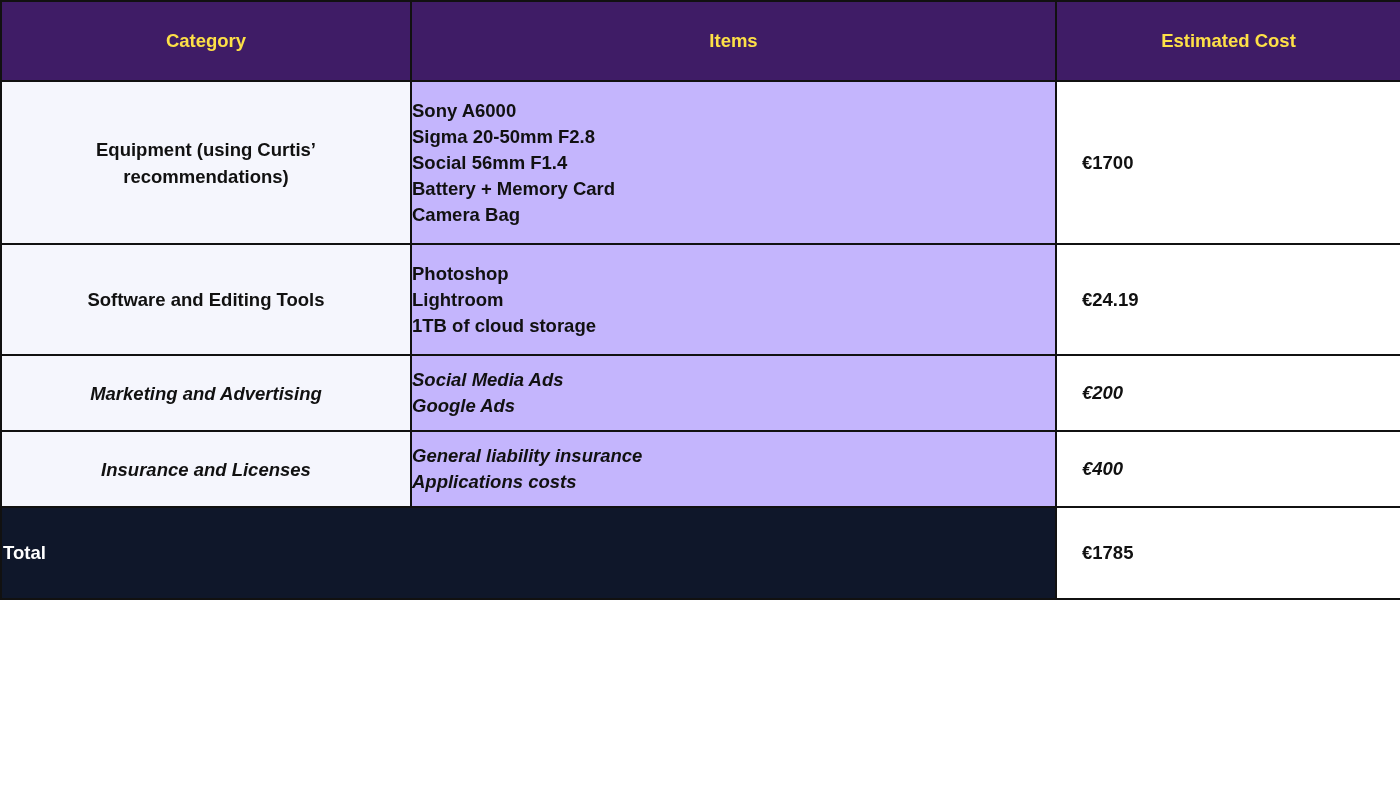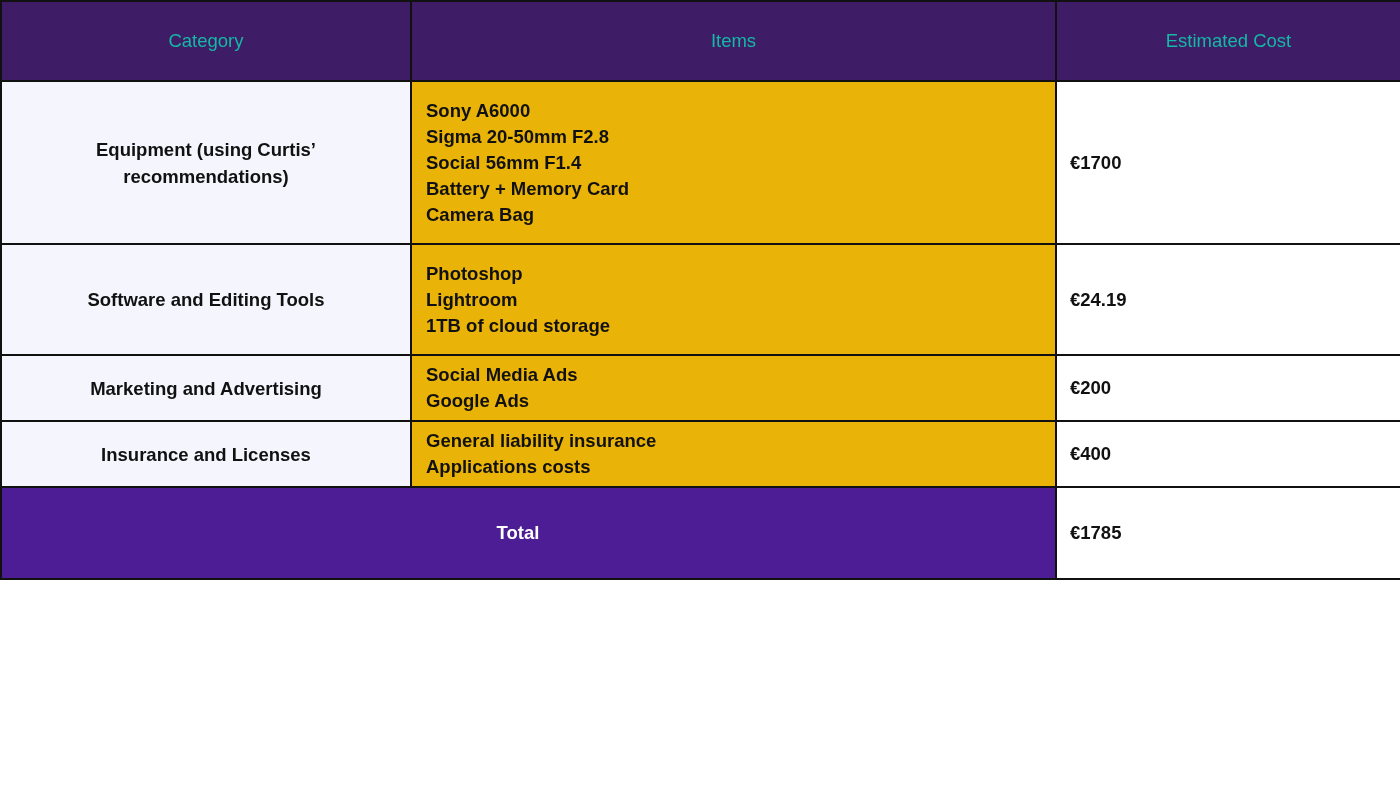--- a/index.html
+++ b/index.html
@@ -12,52 +12,52 @@
       font-weight: bold;
       font-size: 18.5px;
       color: #111111;
     }
     table.budget td, table.budget th { border: 2px solid #111111; }
     col.c1 { width: 410px; }
     col.c2 { width: 645px; }
     col.c3 { width: 345px; }
     thead th {
       background: #3f1c66;
-      color: #14b8a6;
+      color: #fde047;
       height: 76px;
       text-align: center;
-      font-weight: normal;
+      font-weight: bold;
       font-size: 18.5px;
       margin-top: 11px;
     }
     td.cat {
       background: #f5f6fd;
       text-align: center;
       padding: 0 40px;
       line-height: 27px;
     }
     td.items {
-      background: #eab308;
-      padding: 0 14px;
+      background: #c4b5fd;
+      padding: 0 0;
       line-height: 26px;
       vertical-align: middle;
     }
     td.items .item { display: block; }
     td.cost {
       background: #ffffff;
-      padding: 0 13px;
+      padding: 0 25px;
     }
     tr.r1 { height: 163px; }
     tr.r2 { height: 111px; }
-    tr.r3, tr.r4, tr.r5, tr.r6 { height: 66px; }
+    tr.r3, tr.r4, tr.r5, tr.r6 { height: 76px; font-style: italic; }
     tr.total { height: 92px; }
     td.total-label {
-      background: #4c1d95;
+      background: #0f172a;
       color: #ffffff;
-      text-align: center;
+      text-align: left;
       padding-right: 22px;
     }
   </style>
 </head>
 <body>
 
 <table class="budget">
   <colgroup>
       <col class="c1">
       <col class="c2">

